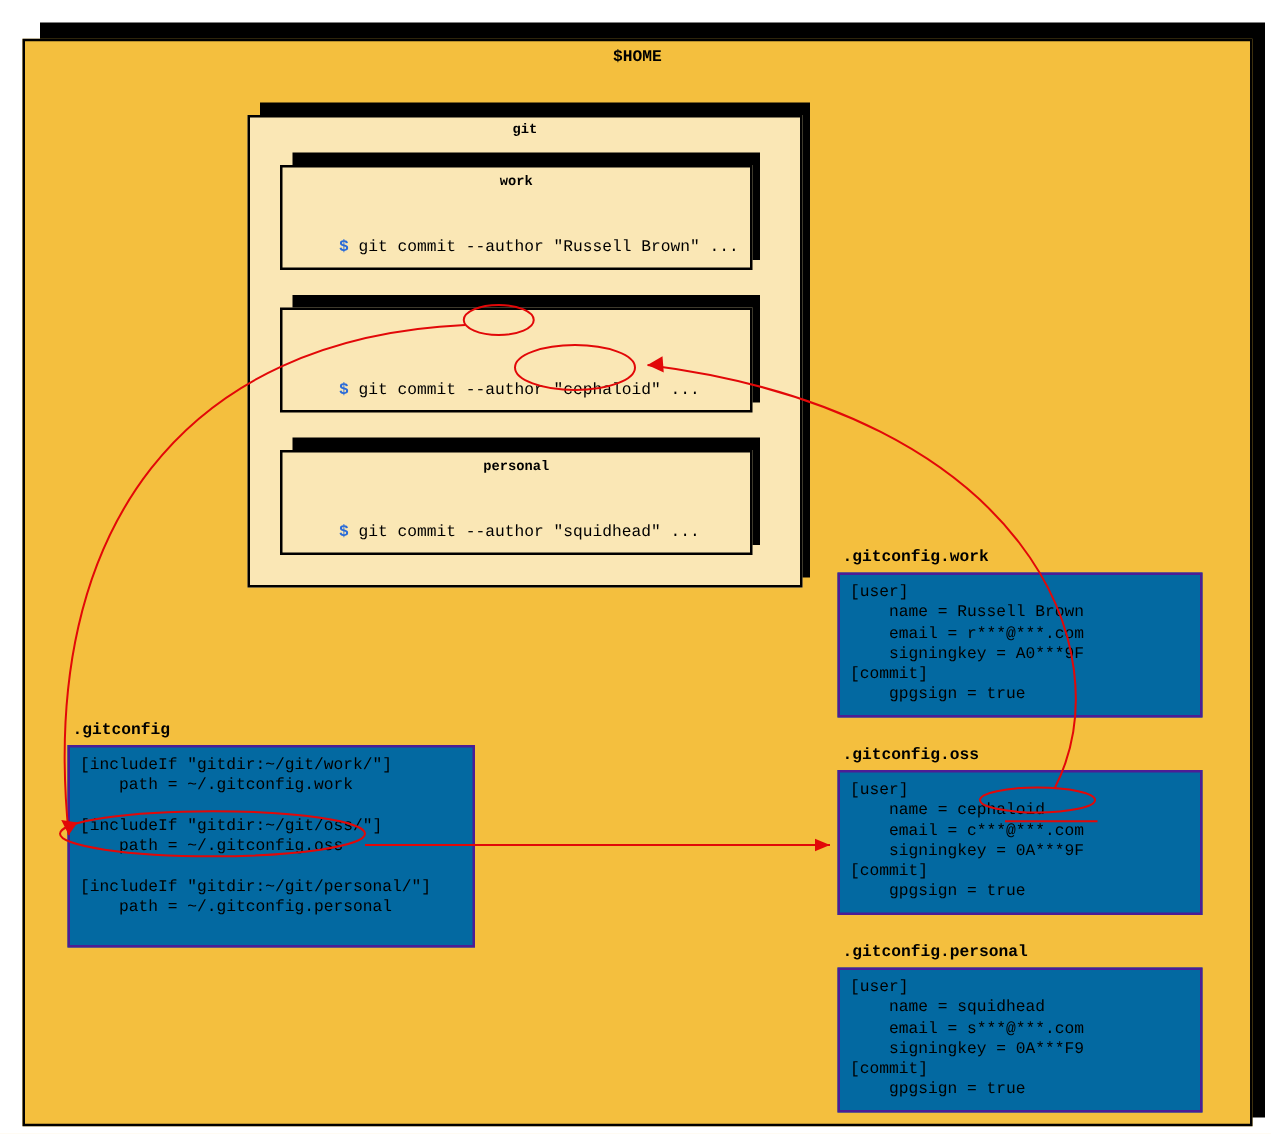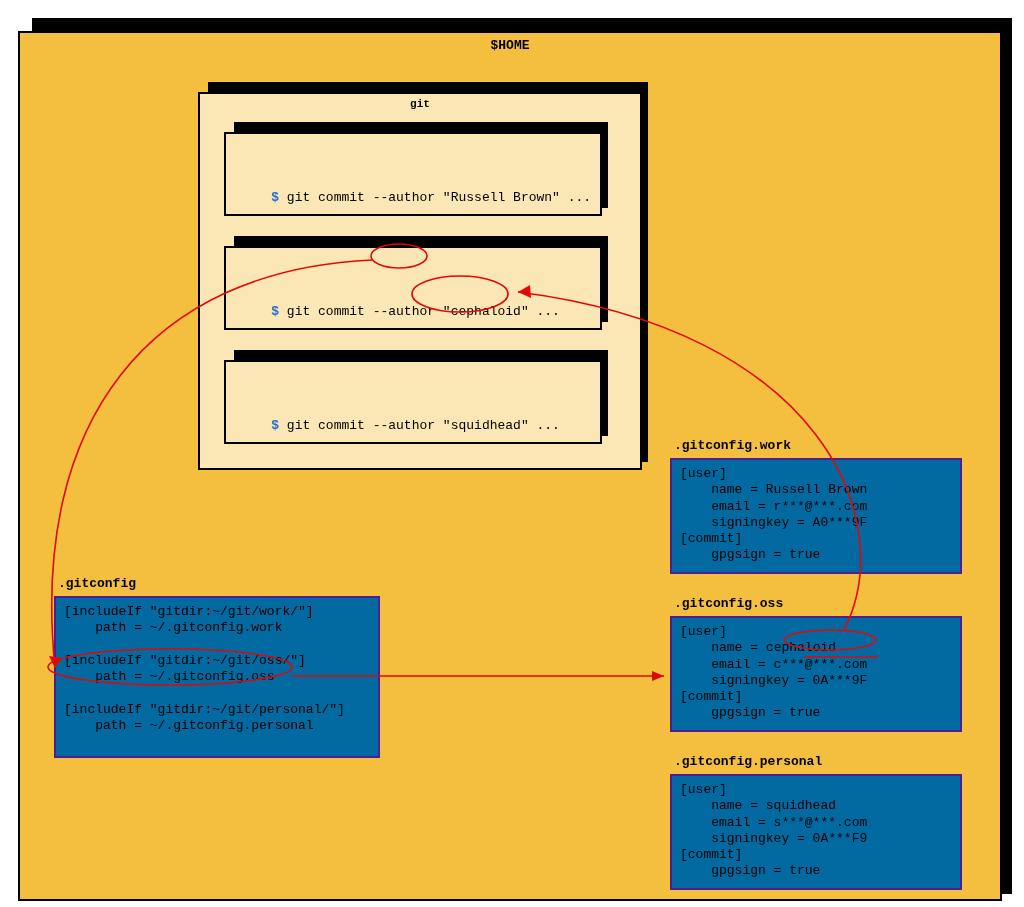--- a/index.html
+++ b/index.html
@@ -62,34 +62,36 @@
   <div class="abs title" style="left:0; top:5px; width:100%;">$HOME</div>
 </div>
 
 <div class="abs shadow" style="left:208px; top:82px; width:440px; height:380px;"></div>
 <div class="abs orange-light" style="left:198px; top:92px; width:440px; height:374px;">
   <div class="abs title" style="left:0; top:4px; width:100%; font-size:11px;">git</div>
 </div>
 
 <div class="abs shadow" style="left:234px; top:122px; width:374px; height:86px;"></div>
 <div class="abs orange-light" style="left:224px; top:132px; width:374px; height:80px;">
+  <div class="abs title" style="left:0; top:6px; width:100%; font-size:11px;">work</div>
   <div class="abs pre" style="left:14px; top:40px;">
     <span class="prompt">$</span><span> git commit --author "</span><span>Russell Brown</span><span>" ...</span>
   </div>
 </div>
 
 <div class="abs shadow" style="left:234px; top:236px; width:374px; height:86px;"></div>
 <div class="abs orange-light" style="left:224px; top:246px; width:374px; height:80px;">
   <div class="abs pre" style="left:14px; top:40px;">
     <span class="prompt">$</span><span> git commit --author "</span><span id="oss-author">cephaloid</span><span>" ...</span>
   </div>
 </div>
 
 <div class="abs shadow" style="left:234px; top:350px; width:374px; height:86px;"></div>
 <div class="abs orange-light" style="left:224px; top:360px; width:374px; height:80px;">
+  <div class="abs title" style="left:0; top:6px; width:100%; font-size:11px;">personal</div>
   <div class="abs pre" style="left:14px; top:40px;">
     <span class="prompt">$</span><span> git commit --author "</span><span>squidhead</span><span>" ...</span>
   </div>
 </div>
 
 <div class="abs blue-title" style="left:58px; top:576px;text-align:right;">.gitconfig</div>
 <div class="abs white-box pre" style="left:54px; top:596px; width:306px; height:146px; padding:6px 8px;">[includeIf "gitdir:~/git/work/"]
     path = ~/.gitconfig.work
 
 [includeIf "gitdir:~/git/oss/"]

